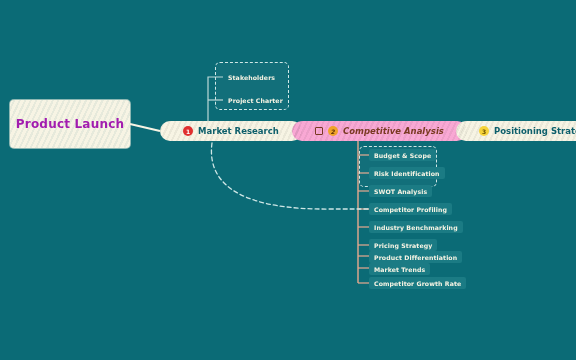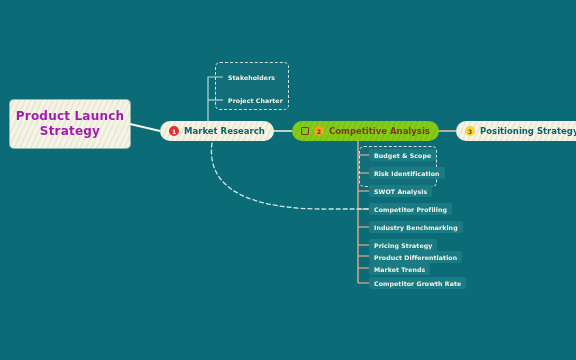--- a/index.html
+++ b/index.html
@@ -29,25 +29,25 @@
   .root .rtxt{position:relative;z-index:2;letter-spacing:.2px;}
   .root:before{
     content:"";position:absolute;inset:0;z-index:1;
     background:repeating-linear-gradient(115deg,
       rgba(255,255,255,0) 0px,rgba(255,255,255,0) 3px,
       rgba(13,95,107,.07) 3px,rgba(13,95,107,.07) 5px);
   }
 
   
   .main{
-    height:20px;border-radius:10px;padding:0 9px;gap:5px;
+    height:20px;border-radius:10px;padding:0 23px;gap:5px;
     font-size:8.5px;font-weight:bold;color:#0d5f6b;
   }
   .main.cream{background:#f7f4e4;}
-  .main.peach{background:#84cc16;color:#7a3a22;}
+  .main.peach{background:#f9a8d4;color:#7a3a22;font-style:italic;}
   .main .label{position:relative;z-index:2;}
   .main:before{
     content:"";position:absolute;inset:0;border-radius:10px;z-index:1;
     background:repeating-linear-gradient(115deg,
       rgba(255,255,255,0) 0px,rgba(255,255,255,0) 3px,
       rgba(0,0,0,.05) 3px,rgba(0,0,0,.05) 5px);
   }
   #n-market{left:160px;top:121px;}
   #n-comp{left:292px;top:121px;}
   #n-pos{left:456px;top:121px;}
@@ -112,21 +112,20 @@
     <path d="M358,245 L369,245" stroke="#e8a98f" stroke-width="1.2" fill="none"></path>
     <path d="M358,256 L369,256" stroke="#e8a98f" stroke-width="1.2" fill="none"></path>
     <path d="M358,268 L369,268" stroke="#e8a98f" stroke-width="1.2" fill="none"></path>
     <path d="M358,283 L369,283" stroke="#e8a98f" stroke-width="1.2" fill="none"></path>
 
     <path d="M212,143 C206,188 248,210 330,209 C346,209 356,209 369,209" stroke="#cfe7e6" stroke-width="1.3" fill="none" stroke-dasharray="4 3" stroke-linecap="round"></path>
   </svg>
 
   <div class="node root" id="n-root">
     <span class="rtxt">Product Launch</span>
-    <span class="rtxt">Strategy</span>
   </div>
 
   <div class="node main cream" id="n-market">
     <span class="badge red">1</span>
     <span class="label">Market Research</span>
   </div>
 
   <div class="node main peach" id="n-comp">
     <span class="chk"></span>
     <span class="badge orange">2</span>

